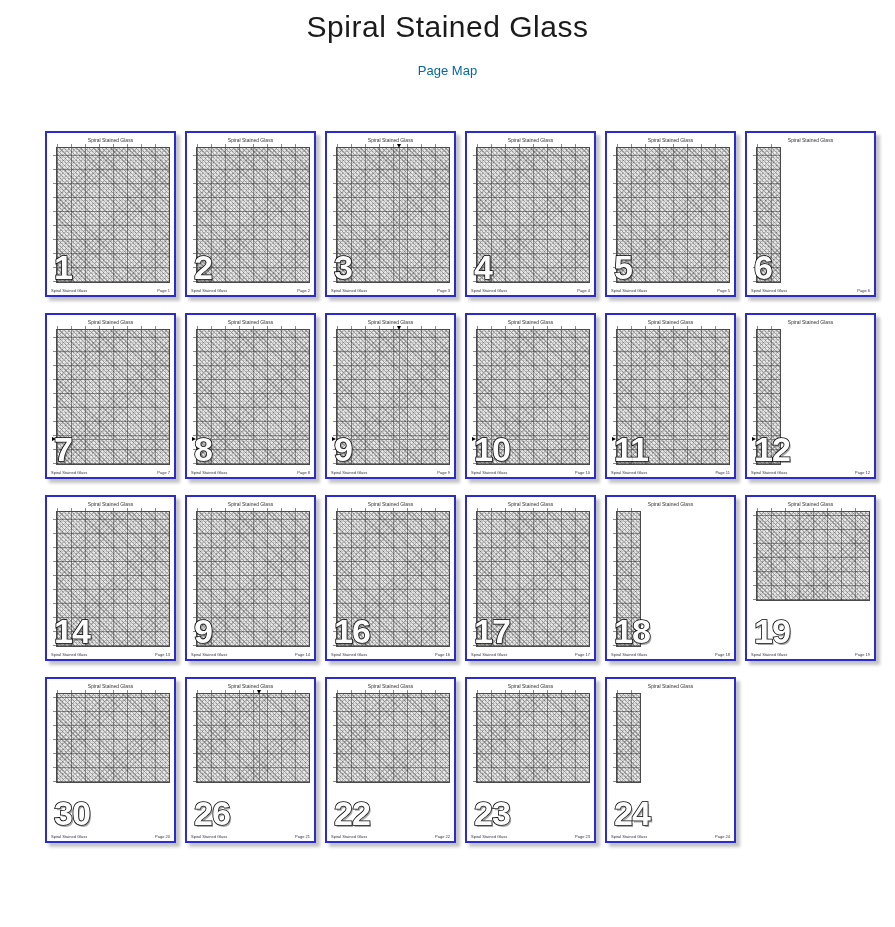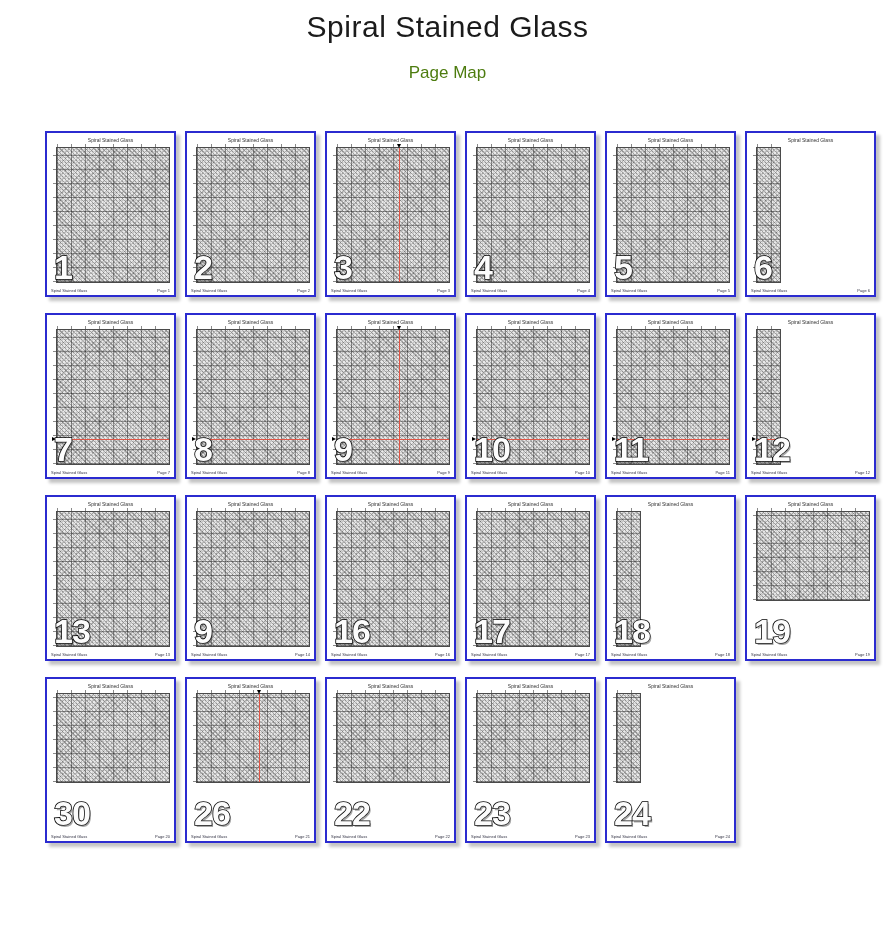--- a/index.html
+++ b/index.html
@@ -19,21 +19,21 @@
   }
 
   .doc-header { position: absolute; top: 0; left: 0; width: 895px; text-align: center; }
   .doc-title {
     margin: 0; padding-top: 10px;
     font-size: 30px; font-weight: 400; color: #1b1b1b;
     letter-spacing: 0.5px;
   }
   .doc-subtitle {
     position: absolute; top: 63px; left: 0; width: 100%;
-    font-size: 17px; color: #4d7c0f;
+    font-size: 13px; color: #0369a1;
   }
 
   .page-grid {
     position: absolute; left: 45px; top: 131px;
     display: grid;
     grid-template-columns: repeat(6, 131px);
     grid-auto-rows: 166px;
     column-gap: 9px; row-gap: 16px;
   }
 
@@ -217,21 +217,21 @@
         <div class="redline-h"></div>
         <div class="marker-h"></div>
       </div>
       <div class="page-number">12</div>
       <div class="footer-left">Spiral Stained Glass</div>
       <div class="footer-right">Page 12</div>
     </div>
     <div class="page">
       <div class="page-header">Spiral Stained Glass</div>
       <div class="pattern cover-full"></div>
-      <div class="page-number">13</div>
+      <div class="page-number">14</div>
       <div class="footer-left">Spiral Stained Glass</div>
       <div class="footer-right">Page 13</div>
     </div>
     <div class="page">
       <div class="page-header">Spiral Stained Glass</div>
       <div class="pattern cover-full"></div>
       <div class="page-number">9</div>
       <div class="footer-left">Spiral Stained Glass</div>
       <div class="footer-right">Page 14</div>
     </div>

